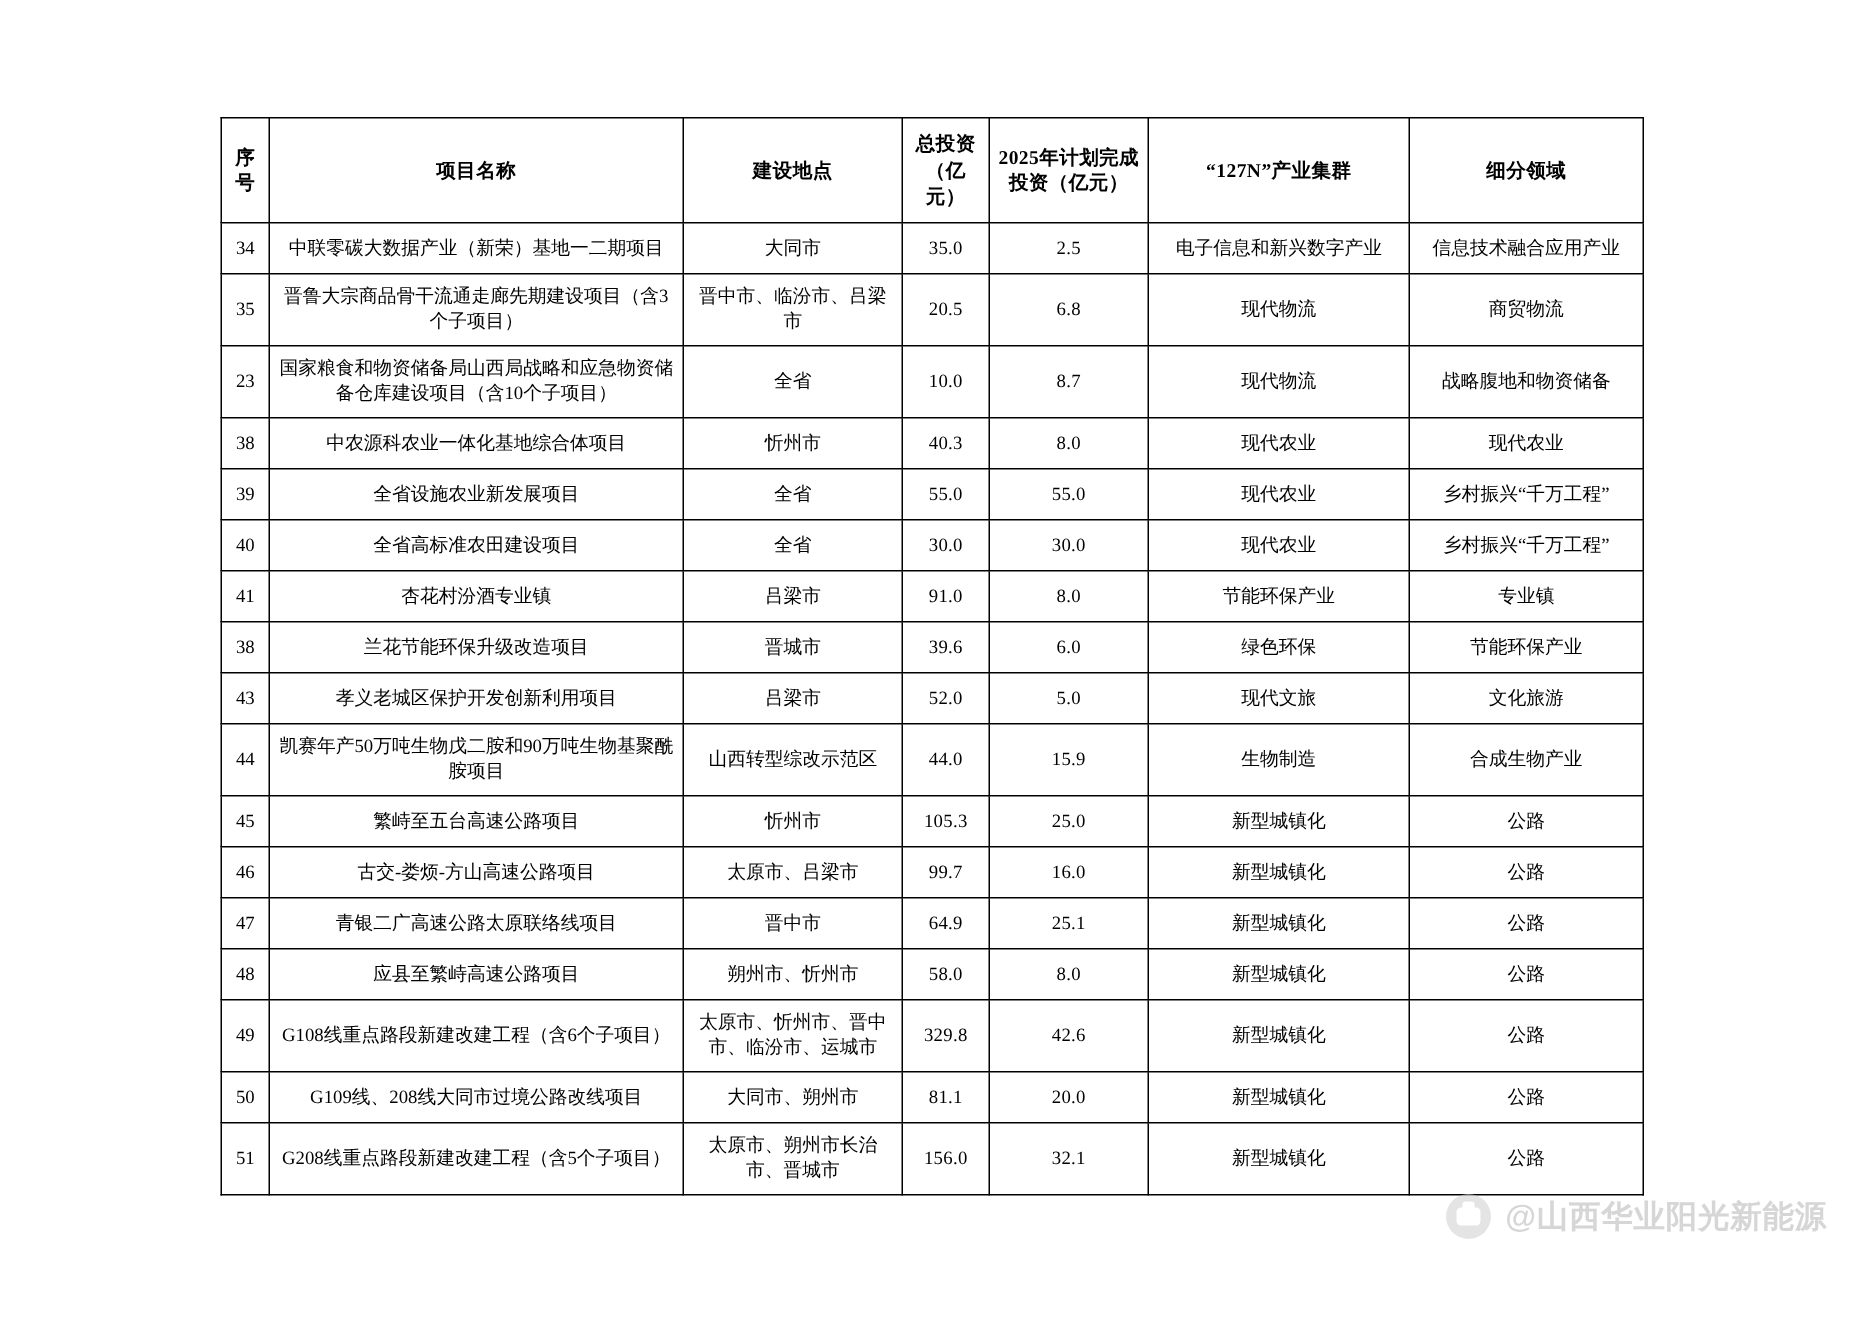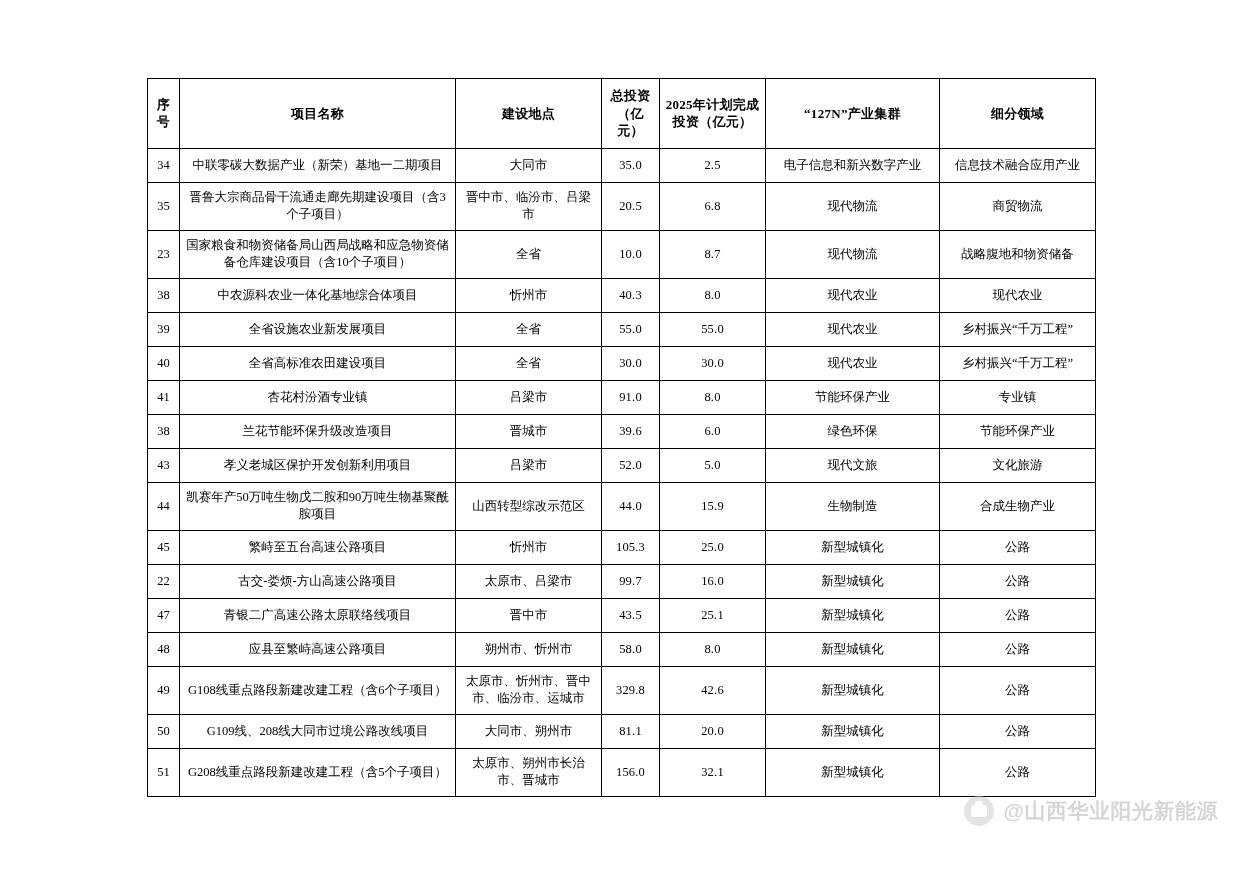--- a/index.html
+++ b/index.html
@@ -229,33 +229,33 @@
         <tr class="row">
           <td class="seq">45</td>
           <td class="name">繁峙至五台高速公路项目</td>
           <td>忻州市</td>
           <td class="num">105.3</td>
           <td class="num">25.0</td>
           <td>新型城镇化</td>
           <td>公路</td>
         </tr>
         <tr class="row">
-          <td class="seq">22</td>
+          <td class="seq">46</td>
           <td class="name">古交-娄烦-方山高速公路项目</td>
           <td>太原市、吕梁市</td>
           <td class="num">99.7</td>
           <td class="num">16.0</td>
           <td>新型城镇化</td>
           <td>公路</td>
         </tr>
         <tr class="row">
           <td class="seq">47</td>
           <td class="name">青银二广高速公路太原联络线项目</td>
           <td>晋中市</td>
-          <td class="num">43.5</td>
+          <td class="num">64.9</td>
           <td class="num">25.1</td>
           <td>新型城镇化</td>
           <td>公路</td>
         </tr>
         <tr class="row">
           <td class="seq">48</td>
           <td class="name">应县至繁峙高速公路项目</td>
           <td>朔州市、忻州市</td>
           <td class="num">58.0</td>
           <td class="num">8.0</td>

